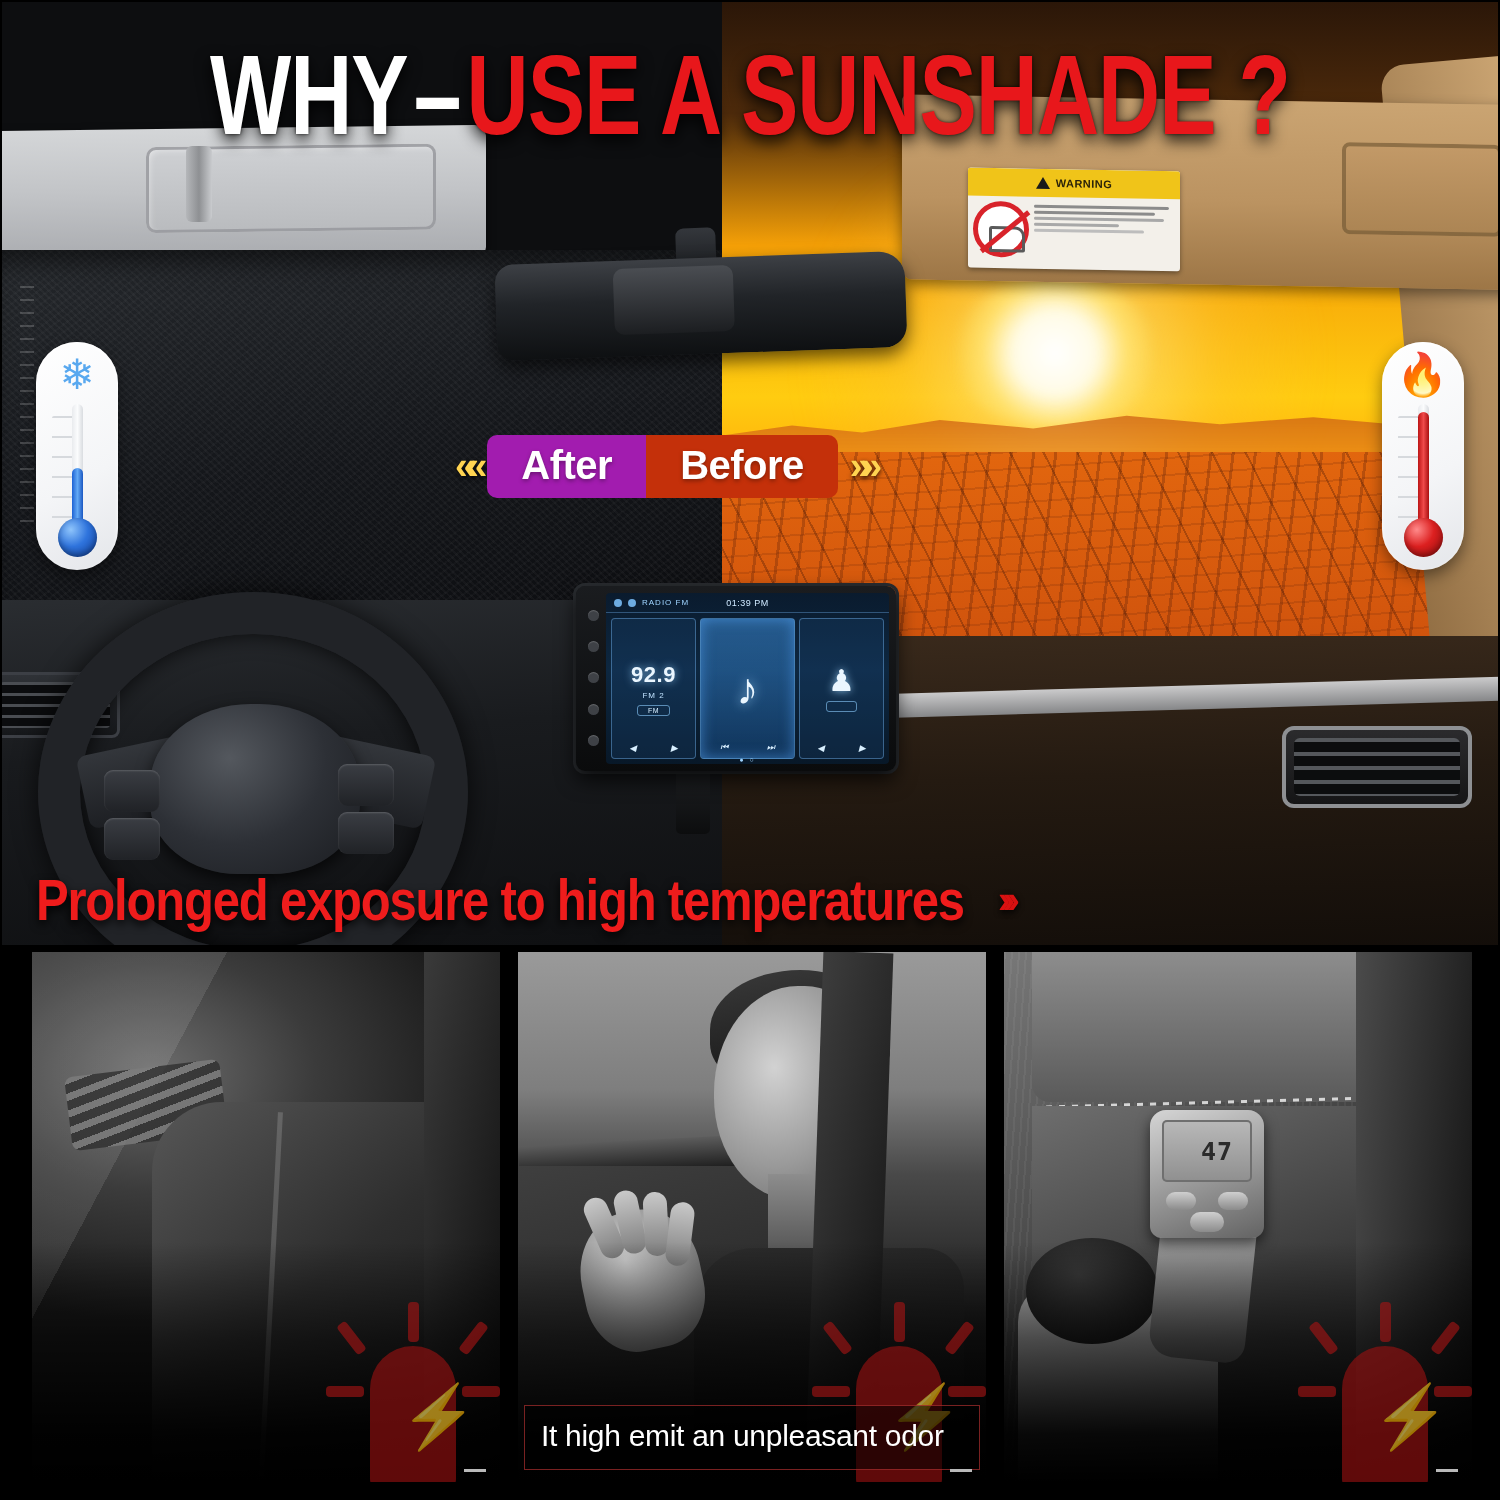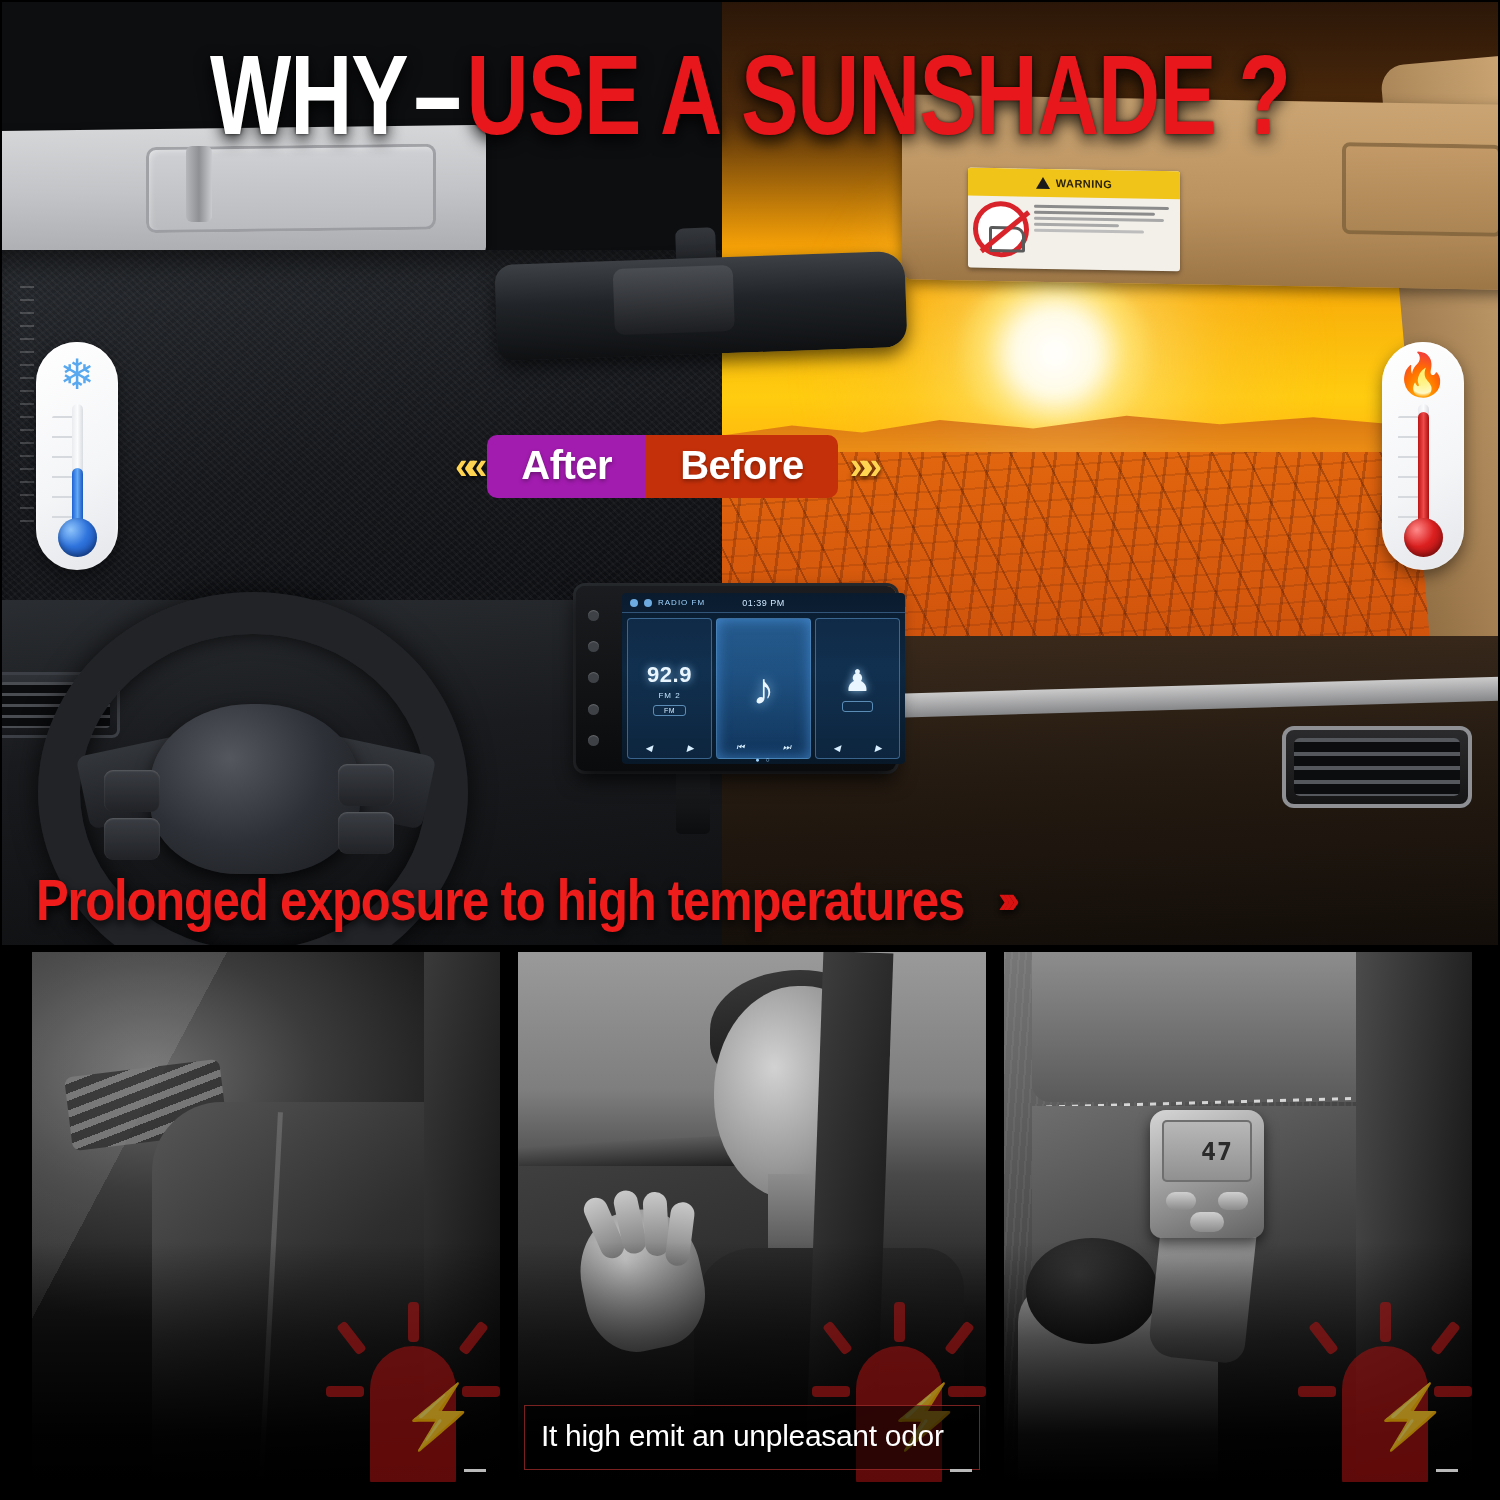--- a/index.html
+++ b/index.html
@@ -138,21 +138,21 @@
 
   
   .headunit{ position:absolute; left:576px; top:586px; width:320px; height:185px; z-index:7;
     background:linear-gradient(180deg,#1a1c1f,#0a0b0c); border-radius:9px;
     box-shadow:0 9px 20px rgba(0,0,0,.75), 0 0 0 3px #2a2d31; padding:7px 7px 7px 30px; }
   .hu-side{ position:absolute; left:8px; top:14px; width:18px; height:156px; display:flex; flex-direction:column;
     justify-content:space-around; align-items:center; }
   .hu-side span{ width:11px; height:11px; border-radius:50%; background:#3e4146; box-shadow:inset 0 1px 1px rgba(255,255,255,.2); }
   .hu-screen{ width:100%; height:100%; border-radius:4px; overflow:hidden;
     background:linear-gradient(180deg,#0a1b2e 0%,#0d2740 45%,#081828 100%); position:relative;
-    display:flex; flex-direction:column;margin-left:16px; }
+    display:flex; flex-direction:column; }
   .hu-top{ height:20px; display:flex; align-items:center; padding:0 8px; gap:6px;
     border-bottom:1px solid rgba(120,190,255,.35); }
   .hu-top .dot{ width:8px;height:8px;border-radius:50%;background:#7fc4ff;opacity:.85; }
   .hu-src{ font-size:8px; color:#9fd4ff; letter-spacing:1px; }
   .hu-clock{ position:absolute; left:0; right:0; text-align:center; font-size:9px; color:#cfe9ff; letter-spacing:.5px; }
   .hu-body{ flex:1; display:flex; gap:4px; padding:5px; }
   .hu-card{ flex:1; border:1px solid rgba(125,195,255,.40); border-radius:4px; position:relative;
     display:flex; flex-direction:column; align-items:center; justify-content:center; gap:3px;
     background:rgba(30,80,135,.22); }
   .hu-card.mid{ flex:0 0 95px; background:linear-gradient(180deg,rgba(60,140,215,.55),rgba(26,86,150,.45));

